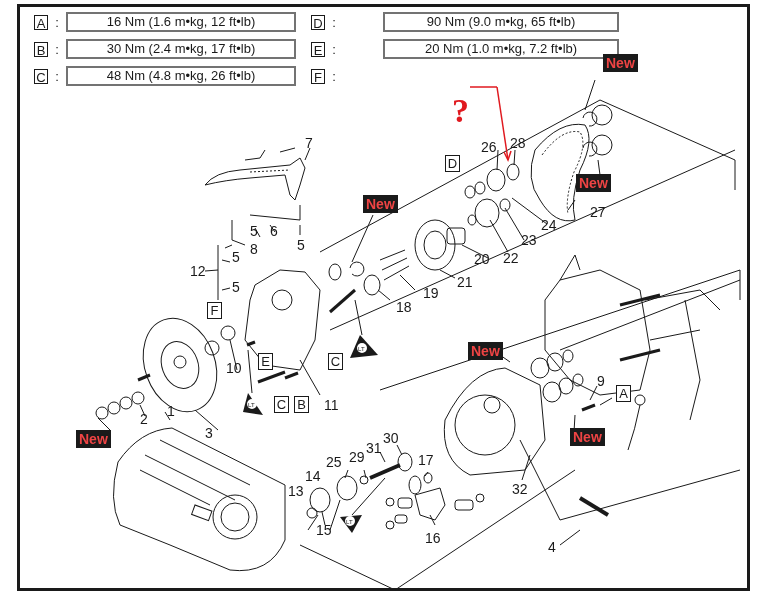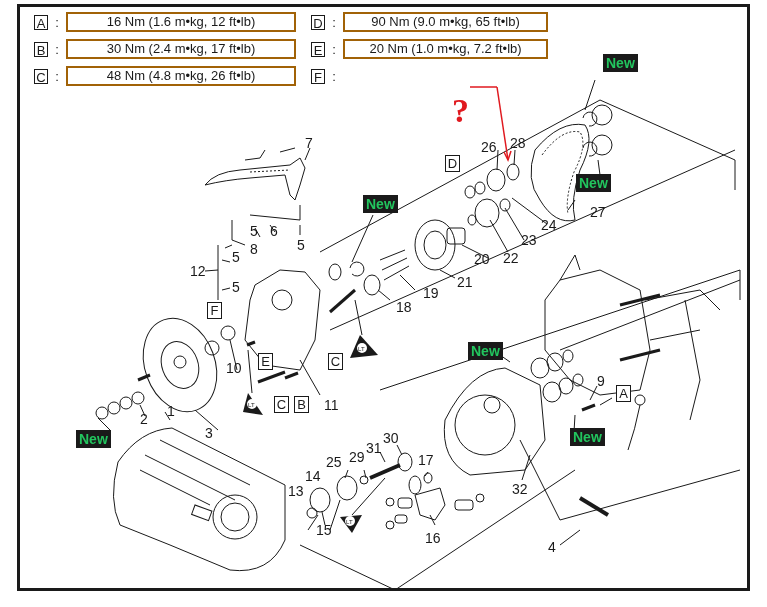--- a/index.html
+++ b/index.html
@@ -1,26 +1,26 @@
 <!DOCTYPE html>
 <html><head>
 <meta charset="utf-8">
 <style>
   html, body { margin:0; padding:0; background:#fff; }
   body { width:767px; height:607px; position:relative; overflow:hidden; font-family:"Liberation Sans", sans-serif; color:#1a1a1a; }
   .frame { position:absolute; left:17px; top:4px; width:733px; height:587px; border:3px solid #1a1a1a; box-sizing:border-box; }
   .tq-row { position:absolute; display:flex; align-items:center; height:20px; }
   .tq-letter { width:14px; height:15px; border:1px solid #1a1a1a; font-size:13px; line-height:15px; text-align:center; box-sizing:border-box; }
   .tq-colon { width:18px; text-align:center; font-size:13px; }
-  .tq-box { height:20px; border:2px solid #a16207; box-sizing:border-box; font-size:13px; line-height:16px; text-align:center; }
+  .tq-box { height:20px; border:2px solid #737373; box-sizing:border-box; font-size:13px; line-height:16px; text-align:center; }
   .tq-left .tq-box { width:230px; }
-  .tq-right .tq-box { width:205px; }
+  .tq-right .tq-box { width:236px;margin-left:40px; }
   svg.diagram { position:absolute; left:0; top:0; }
   .lbl { font-family:"Liberation Sans", sans-serif; font-size:14px; fill:#1a1a1a; }
-  .new-badge { position:absolute; background:#1a1a1a; color:#22c55e; font-size:14px; font-weight:bold; padding:1px 3px; line-height:16px; }
+  .new-badge { position:absolute; background:#1a1a1a; color:#ef4444; font-size:14px; font-weight:bold; padding:1px 3px; line-height:16px; }
   .ref-box { position:absolute; border:1px solid #1a1a1a; background:#fff; font-size:13px; width:13px; height:15px; line-height:15px; text-align:center; }
   .qmark { position:absolute; color:#e0191f; font-size:34px; font-weight:bold; font-family:"Liberation Serif", serif; }
 </style>
 </head>
 <body>
 
 <div class="frame"></div>
 
 <div class="tq-row tq-left" style="left:34px;top:12px;">
   <span class="tq-letter">A</span>

